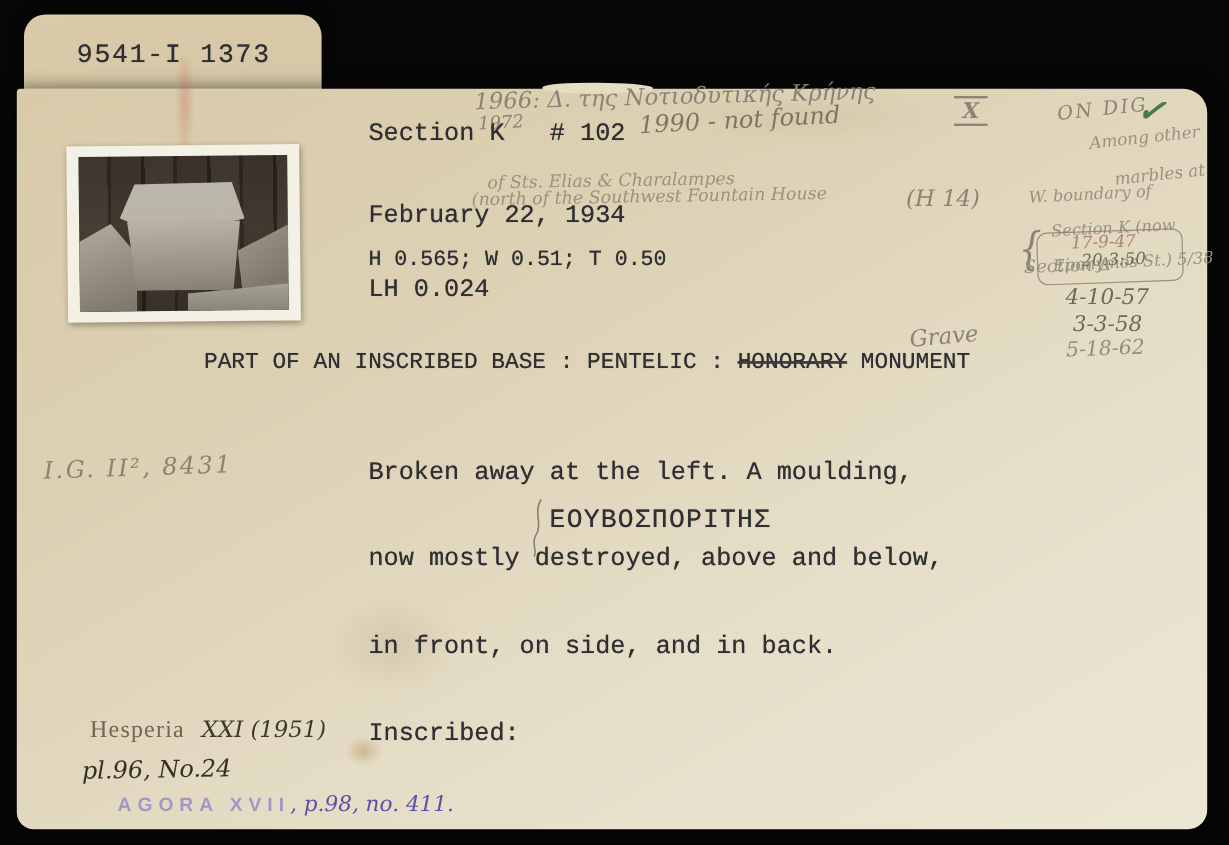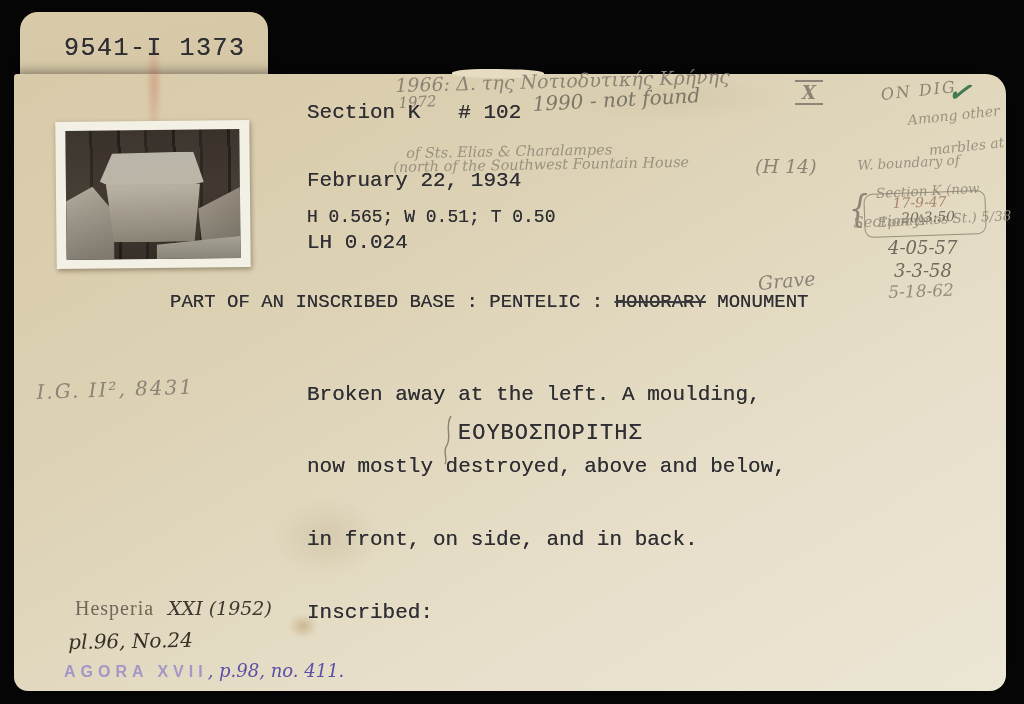--- a/index.html
+++ b/index.html
@@ -52,38 +52,38 @@
   .hand{position:absolute;font-family:"DejaVu Serif","Liberation Serif",serif;
     font-style:italic;color:#8b8375;white-space:pre;transform-origin:left top;}
   .struck{text-decoration:line-through;text-decoration-thickness:2px;text-decoration-color:#3c3c40;}
   .xmark{border-top:2px solid #8d8678;border-bottom:2px solid #8d8678;padding:0 7px;}
   .datebox{position:absolute;left:864px;top:192px;width:120px;height:42px;
     border:1.5px solid rgba(138,130,112,.85);border-radius:9px;transform:rotate(-2deg);}
   .checkmark{font-weight:bold;transform:rotate(8deg);}
   .stamp-serif{font-family:"Liberation Serif","DejaVu Serif",serif;font-style:normal;
     color:#6f6858;letter-spacing:1px;}
   .stamp-purple{font-family:"Liberation Sans","DejaVu Sans",sans-serif;font-style:normal;
-    font-weight:bold;color:#978cc6;letter-spacing:5px;opacity:.85;}
+    font-weight:bold;color:#978cc6;letter-spacing:5px;opacity:.85;margin-left:34px;}
   .hand-purple{color:#5b4fa8;}
 </style>
 </head>
 <body>
 
 <div id="scene">
 
   <div class="card-tab"></div>
   <div class="card-main"></div>
   <div class="torn-edge"></div>
 
   <div class="stain stain-red"></div>
   <div class="stain stain-brown"></div>
   <div class="stain stain-soft"></div>
   <div class="stain stain-top"></div>
 
-  <div class="typed" style="left:64px;top:34px;font-size:25px;letter-spacing:1.5px;">9541-I 1373</div>
+  <div class="typed" style="left:64px;top:34px;font-size:22px;letter-spacing:1.5px;">9541-I 1373</div>
 
   <div class="photo-frame">
     <div class="photo-inner" title="Inscribed marble base among other stone blocks before a wooden fence">
       <div class="stone stone-left"></div>
       <div class="stone stone-right"></div>
       <div class="stone stone-bottom"></div>
       <div class="stone stone-cap"></div>
       <div class="stone stone-front"></div>
       <div class="photo-shade"></div>
     </div>
@@ -110,38 +110,38 @@
   <div class="hand" style="left:857px;top:158px;font-size:13.5px;transform:rotate(-3deg);line-height:14.5px;color:#9a9280;"><span>W. boundary of</span><br>
     <span>Section K (now</span><br>
     <span>Eponymos St.) 5/38</span></div>
 
   <div class="hand" style="left:849px;top:186px;font-size:30px;transform:scaleY(1.25);">{</div>
   <div class="datebox">
     <span class="hand" style="left:28px;top:1px;font-size:14px;color:#a8836f;">17-9-47</span>
     <span class="hand" style="left:36px;top:16px;font-size:14px;color:#6f6a5e;">20:3:50</span>
     <span class="hand" style="left:-12px;top:18px;font-size:15px;color:#9a9280;">Section Δ</span>
   </div>
-  <div class="hand" style="left:888px;top:237px;font-size:18px;color:#6e695d;">4-05-57</div>
+  <div class="hand" style="left:888px;top:237px;font-size:18px;color:#6e695d;">4-10-57</div>
   <div class="hand" style="left:894px;top:260px;font-size:18px;color:#6e695d;">3-3-58</div>
   <div class="hand" style="left:888px;top:282px;font-size:17px;color:#948d7d;transform:rotate(-2deg);">5-18-62</div>
 
   <div class="hand" style="left:757px;top:272px;font-size:19px;transform:rotate(-5deg);">Grave</div>
   <div class="typed" style="left:170px;top:291px;font-size:19px;"><span>PART OF AN INSCRIBED BASE : PENTELIC : </span><span class="struck">HONORARY</span><span> MONUMENT</span></div>
 
   <div class="typed" style="left:307px;top:334px;font-size:21px;line-height:24.3px;">
     <div>Broken away at the left. A moulding,</div>
     <div>now mostly destroyed, above and below,</div>
     <div>in front, on side, and in back.</div>
     <div>Inscribed:</div>
   </div>
 
   <svg style="position:absolute;left:441px;top:415px;" width="14" height="50" viewBox="0 0 14 50">
     <path d="M10 1 C3 12 12 22 5 32 C2 38 7 45 4 49" stroke="#8b8375" fill="none" stroke-width="1.4"></path>
   </svg>
   <div class="typed" style="left:458px;top:421px;font-size:22px;letter-spacing:1px;">ΕΟΥΒΟΣΠΟΡΙΤΗΣ</div>
 
   <div class="hand" style="left:36px;top:380px;font-size:20px;letter-spacing:2px;transform:rotate(-2deg);">I.G. II², 8431</div>
 
-  <div style="position:absolute;left:75px;top:597px;white-space:pre;"><span class="stamp-serif" style="font-size:20px;">Hesperia</span><span class="hand" style="position:static;font-size:19px;color:#3e382e;margin-left:14px;">XXI (1952)</span></div>
+  <div style="position:absolute;left:75px;top:597px;white-space:pre;"><span class="stamp-serif" style="font-size:20px;">Hesperia</span><span class="hand" style="position:static;font-size:19px;color:#3e382e;margin-left:14px;">XXI (1951)</span></div>
   <div class="hand" style="left:68px;top:630px;font-size:20px;color:#353025;transform:rotate(-1deg);">pl.96, No.24</div>
   <div style="position:absolute;left:64px;top:660px;white-space:pre;"><span class="stamp-purple" style="font-size:16px;">AGORA XVII</span><span class="hand hand-purple" style="position:static;font-size:18px;">, p.98, no. 411.</span></div>
 
 </div>
 
 </body></html>

